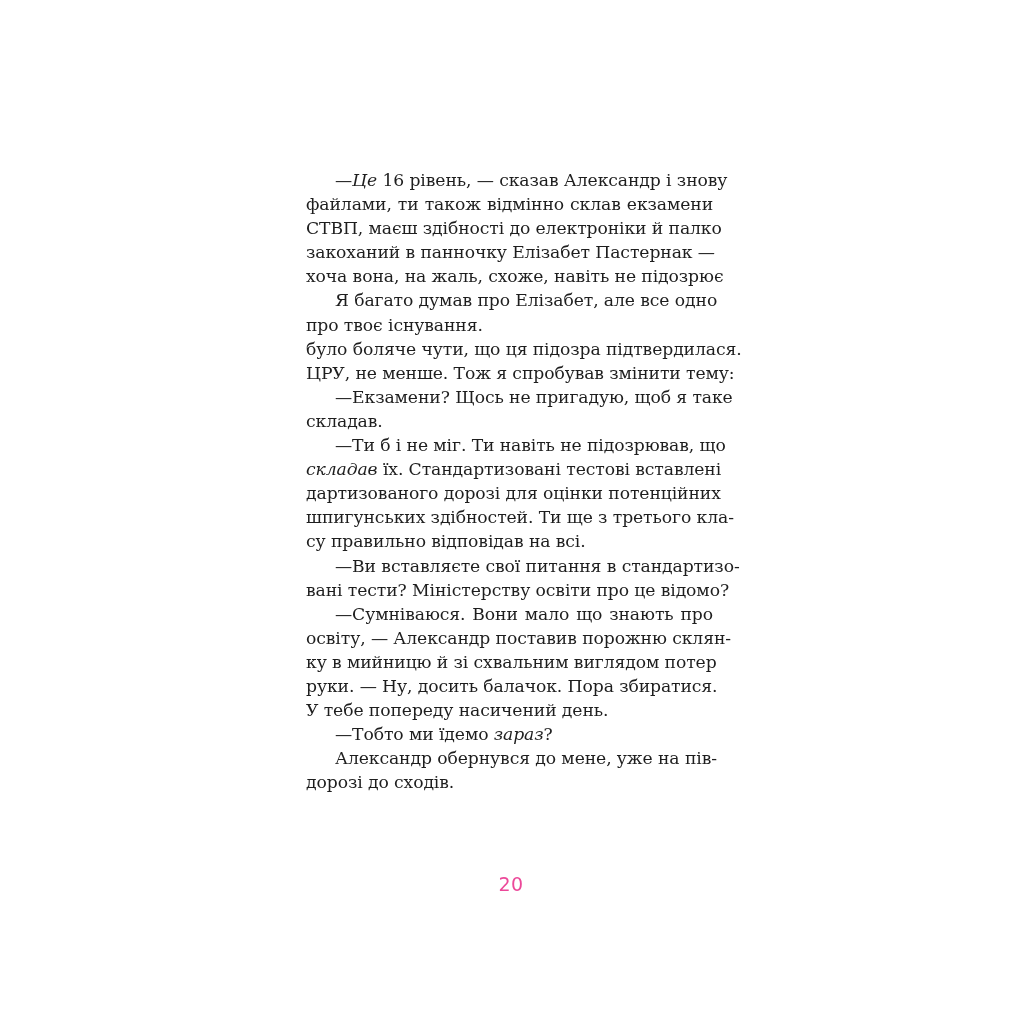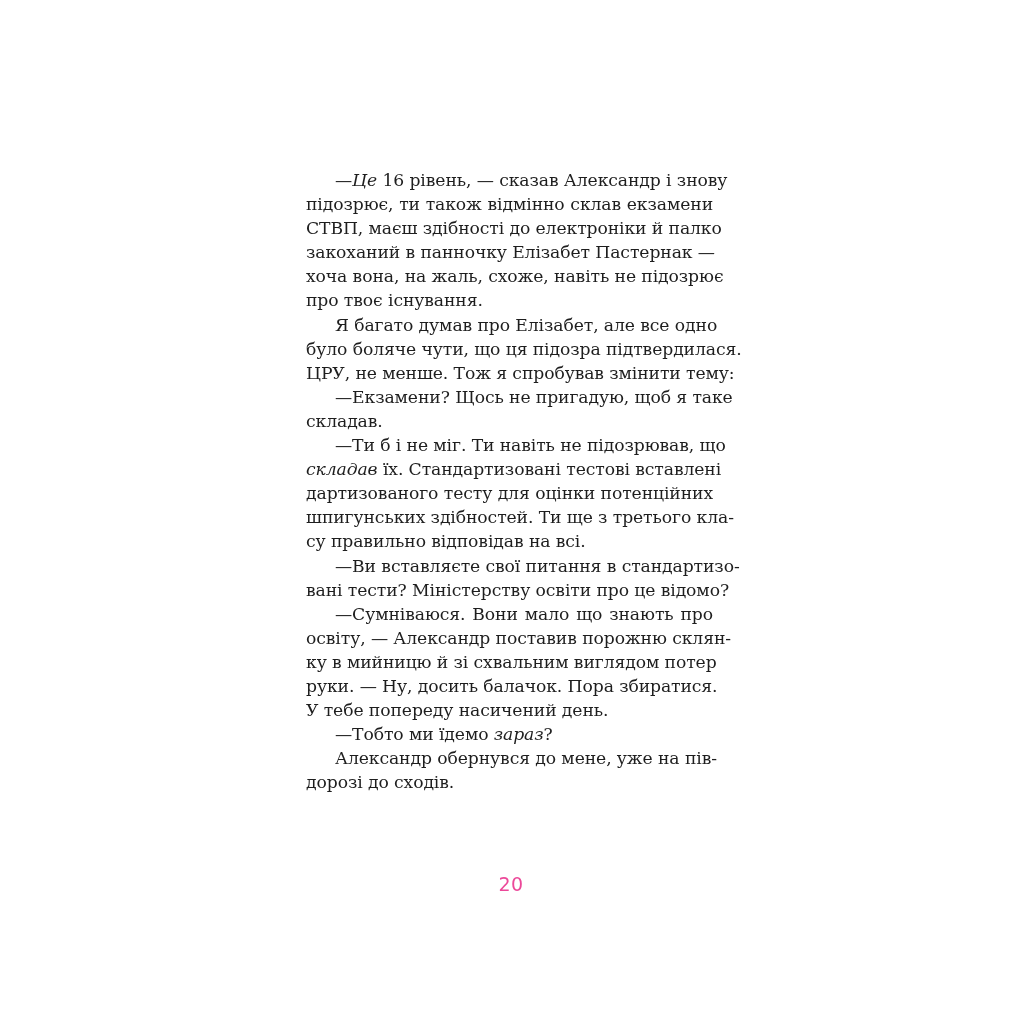--- a/index.html
+++ b/index.html
@@ -57,33 +57,33 @@
     color: #ec4899;
     letter-spacing: 0.5px;
   }
 </style>
 </head>
 <body>
 
 <div class="page">
   <div class="text-block" id="text-block">
       <span class="line indent"><span>—</span><em>Це</em><span> 16 рівень, — сказав Александр і знову</span></span>
-      <span class="line"><span>підозрює, ти також відмінно склав екзамени</span></span>
+      <span class="line"><span>файлами, ти також відмінно склав екзамени</span></span>
       <span class="line"><span>СТВП, маєш здібності до електроніки й палко</span></span>
       <span class="line"><span>закоханий в панночку Елізабет Пастернак —</span></span>
       <span class="line"><span>хоча вона, на жаль, схоже, навіть не підозрює</span></span>
+      <span class="line indent"><span>Я багато думав про Елізабет, але все одно</span></span>
       <span class="line last"><span>про твоє існування.</span></span>
-      <span class="line indent"><span>Я багато думав про Елізабет, але все одно</span></span>
       <span class="line"><span>було боляче чути, що ця підозра підтвердилася.</span></span>
       <span class="line last"><span>ЦРУ, не менше. Тож я спробував змінити тему:</span></span>
       <span class="line indent"><span>—Екзамени? Щось не пригадую, щоб я таке</span></span>
       <span class="line last"><span>складав.</span></span>
       <span class="line indent"><span>—Ти б і не міг. Ти навіть не підозрював, що</span></span>
       <span class="line"><em>складав</em><span> їх. Стандартизовані тестові вставлені</span></span>
-      <span class="line"><span>дартизованого тесту для оцінки потенційних</span></span>
+      <span class="line"><span>дартизованого дорозі для оцінки потенційних</span></span>
       <span class="line"><span>шпигунських здібностей. Ти ще з третього кла-</span></span>
       <span class="line last"><span>су правильно відповідав на всі.</span></span>
       <span class="line indent"><span>—Ви вставляєте свої питання в стандартизо-</span></span>
       <span class="line last"><span>вані тести? Міністерству освіти про це відомо?</span></span>
       <span class="line indent"><span>—Сумніваюся. Вони мало що знають про</span></span>
       <span class="line"><span>освіту, — Александр поставив порожню склян-</span></span>
       <span class="line"><span>ку в мийницю й зі схвальним виглядом потер</span></span>
       <span class="line"><span>руки. — Ну, досить балачок. Пора збиратися.</span></span>
       <span class="line last"><span>У тебе попереду насичений день.</span></span>
       <span class="line indent last"><span>—Тобто ми їдемо </span><em>зараз</em><span>?</span></span>

